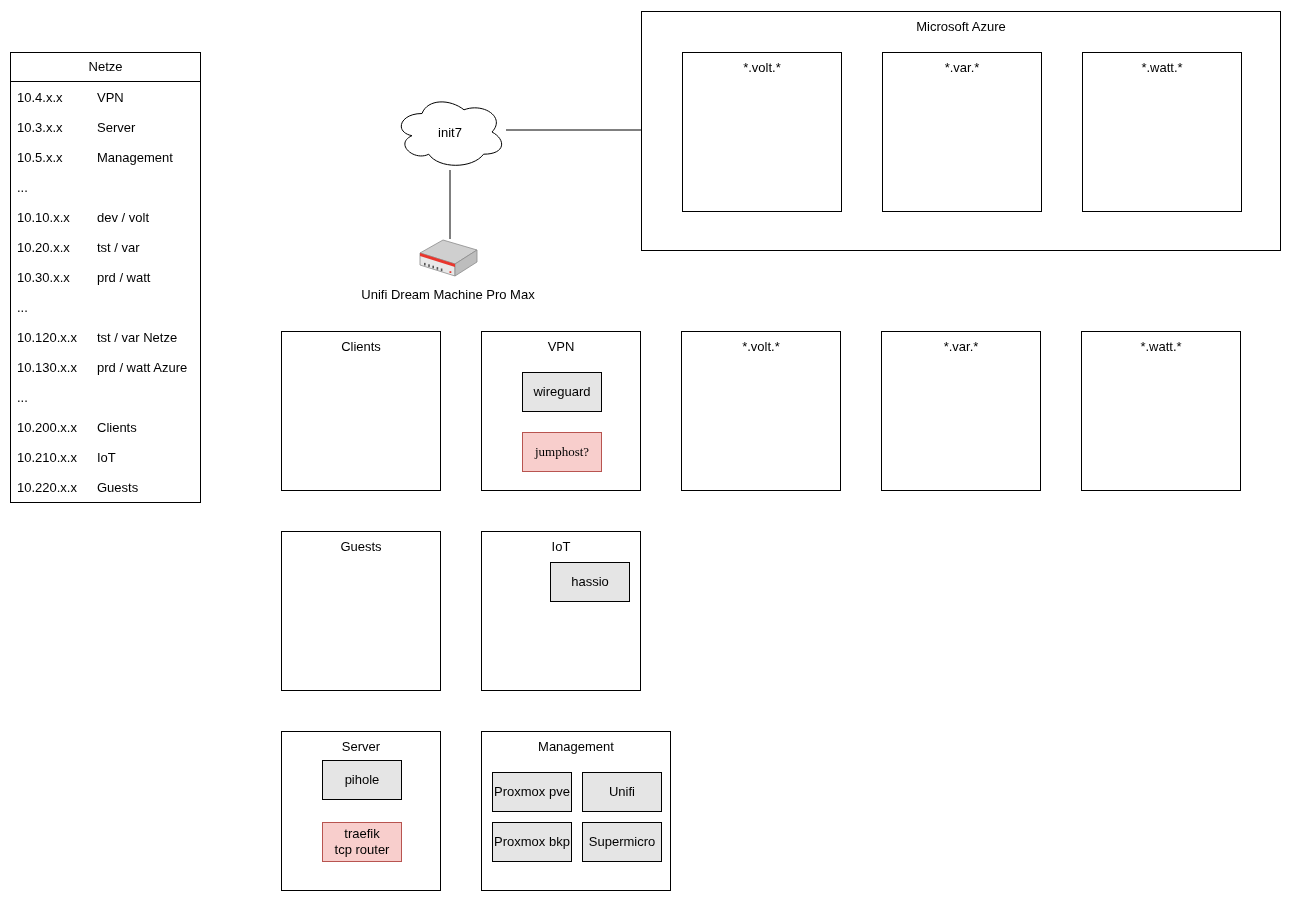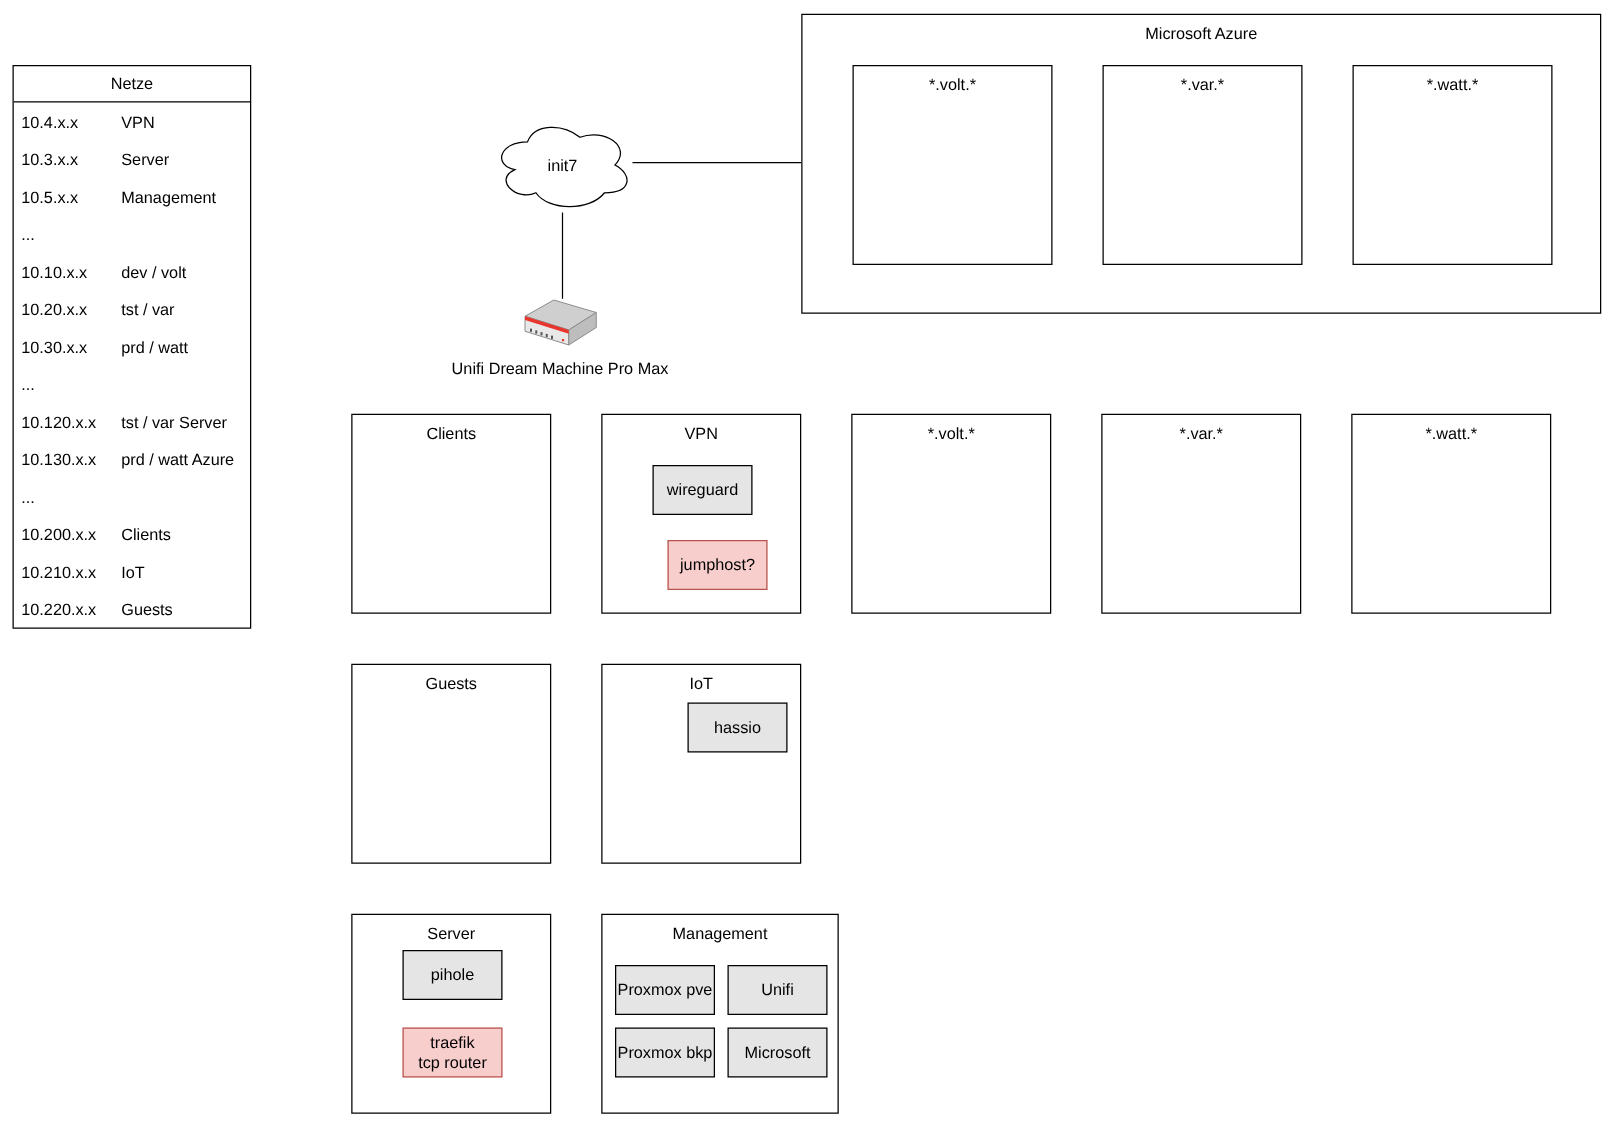--- a/index.html
+++ b/index.html
@@ -131,21 +131,21 @@
       <div class="netze-row">
           <span class="netze-range">10.30.x.x</span>
           <span class="netze-label">prd / watt</span>
         </div>
       <div class="netze-row">
           <span class="netze-range">...</span>
           <span class="netze-label"></span>
         </div>
       <div class="netze-row">
           <span class="netze-range">10.120.x.x</span>
-          <span class="netze-label">tst / var Server</span>
+          <span class="netze-label">tst / var Netze</span>
         </div>
       <div class="netze-row">
           <span class="netze-range">10.130.x.x</span>
           <span class="netze-label">prd / watt Azure</span>
         </div>
       <div class="netze-row">
           <span class="netze-range">...</span>
           <span class="netze-label"></span>
         </div>
       <div class="netze-row">
@@ -195,21 +195,21 @@
     </div>
   </div>
 
   <div class="zone" style="left:281px;top:331px;width:160px;height:160px;">
     <div class="zone-title">Clients</div>
   </div>
 
   <div class="zone" style="left:481px;top:331px;width:160px;height:160px;">
     <div class="zone-title">VPN</div>
     <div class="node" style="left:40px;top:40px;">wireguard</div>
-    <div class="node hl" style="left:52px;top:100px;">jumphost?</div>
+    <div class="node hl" style="left:40px;top:100px;font-family:Liberation Serif, serif;">jumphost?</div>
   </div>
 
   <div class="zone" style="left:681px;top:331px;width:160px;height:160px;">
     <div class="zone-title">*.volt.*</div>
   </div>
   <div class="zone" style="left:881px;top:331px;width:160px;height:160px;">
     <div class="zone-title">*.var.*</div>
   </div>
   <div class="zone" style="left:1081px;top:331px;width:160px;height:160px;">
     <div class="zone-title">*.watt.*</div>
@@ -229,16 +229,16 @@
     <div class="node" style="left:40px;top:28px;">pihole</div>
     <div class="node hl" style="left:40px;top:90px;">traefik
 tcp router</div>
   </div>
 
   <div class="zone" style="left:481px;top:731px;width:190px;height:160px;">
     <div class="zone-title">Management</div>
     <div class="node" style="left:10px;top:40px;">Proxmox pve</div>
     <div class="node" style="left:100px;top:40px;">Unifi</div>
     <div class="node" style="left:10px;top:90px;">Proxmox bkp</div>
-    <div class="node" style="left:100px;top:90px;">Microsoft</div>
+    <div class="node" style="left:100px;top:90px;">Supermicro</div>
   </div>
 
 </div>
 
 </body></html>

